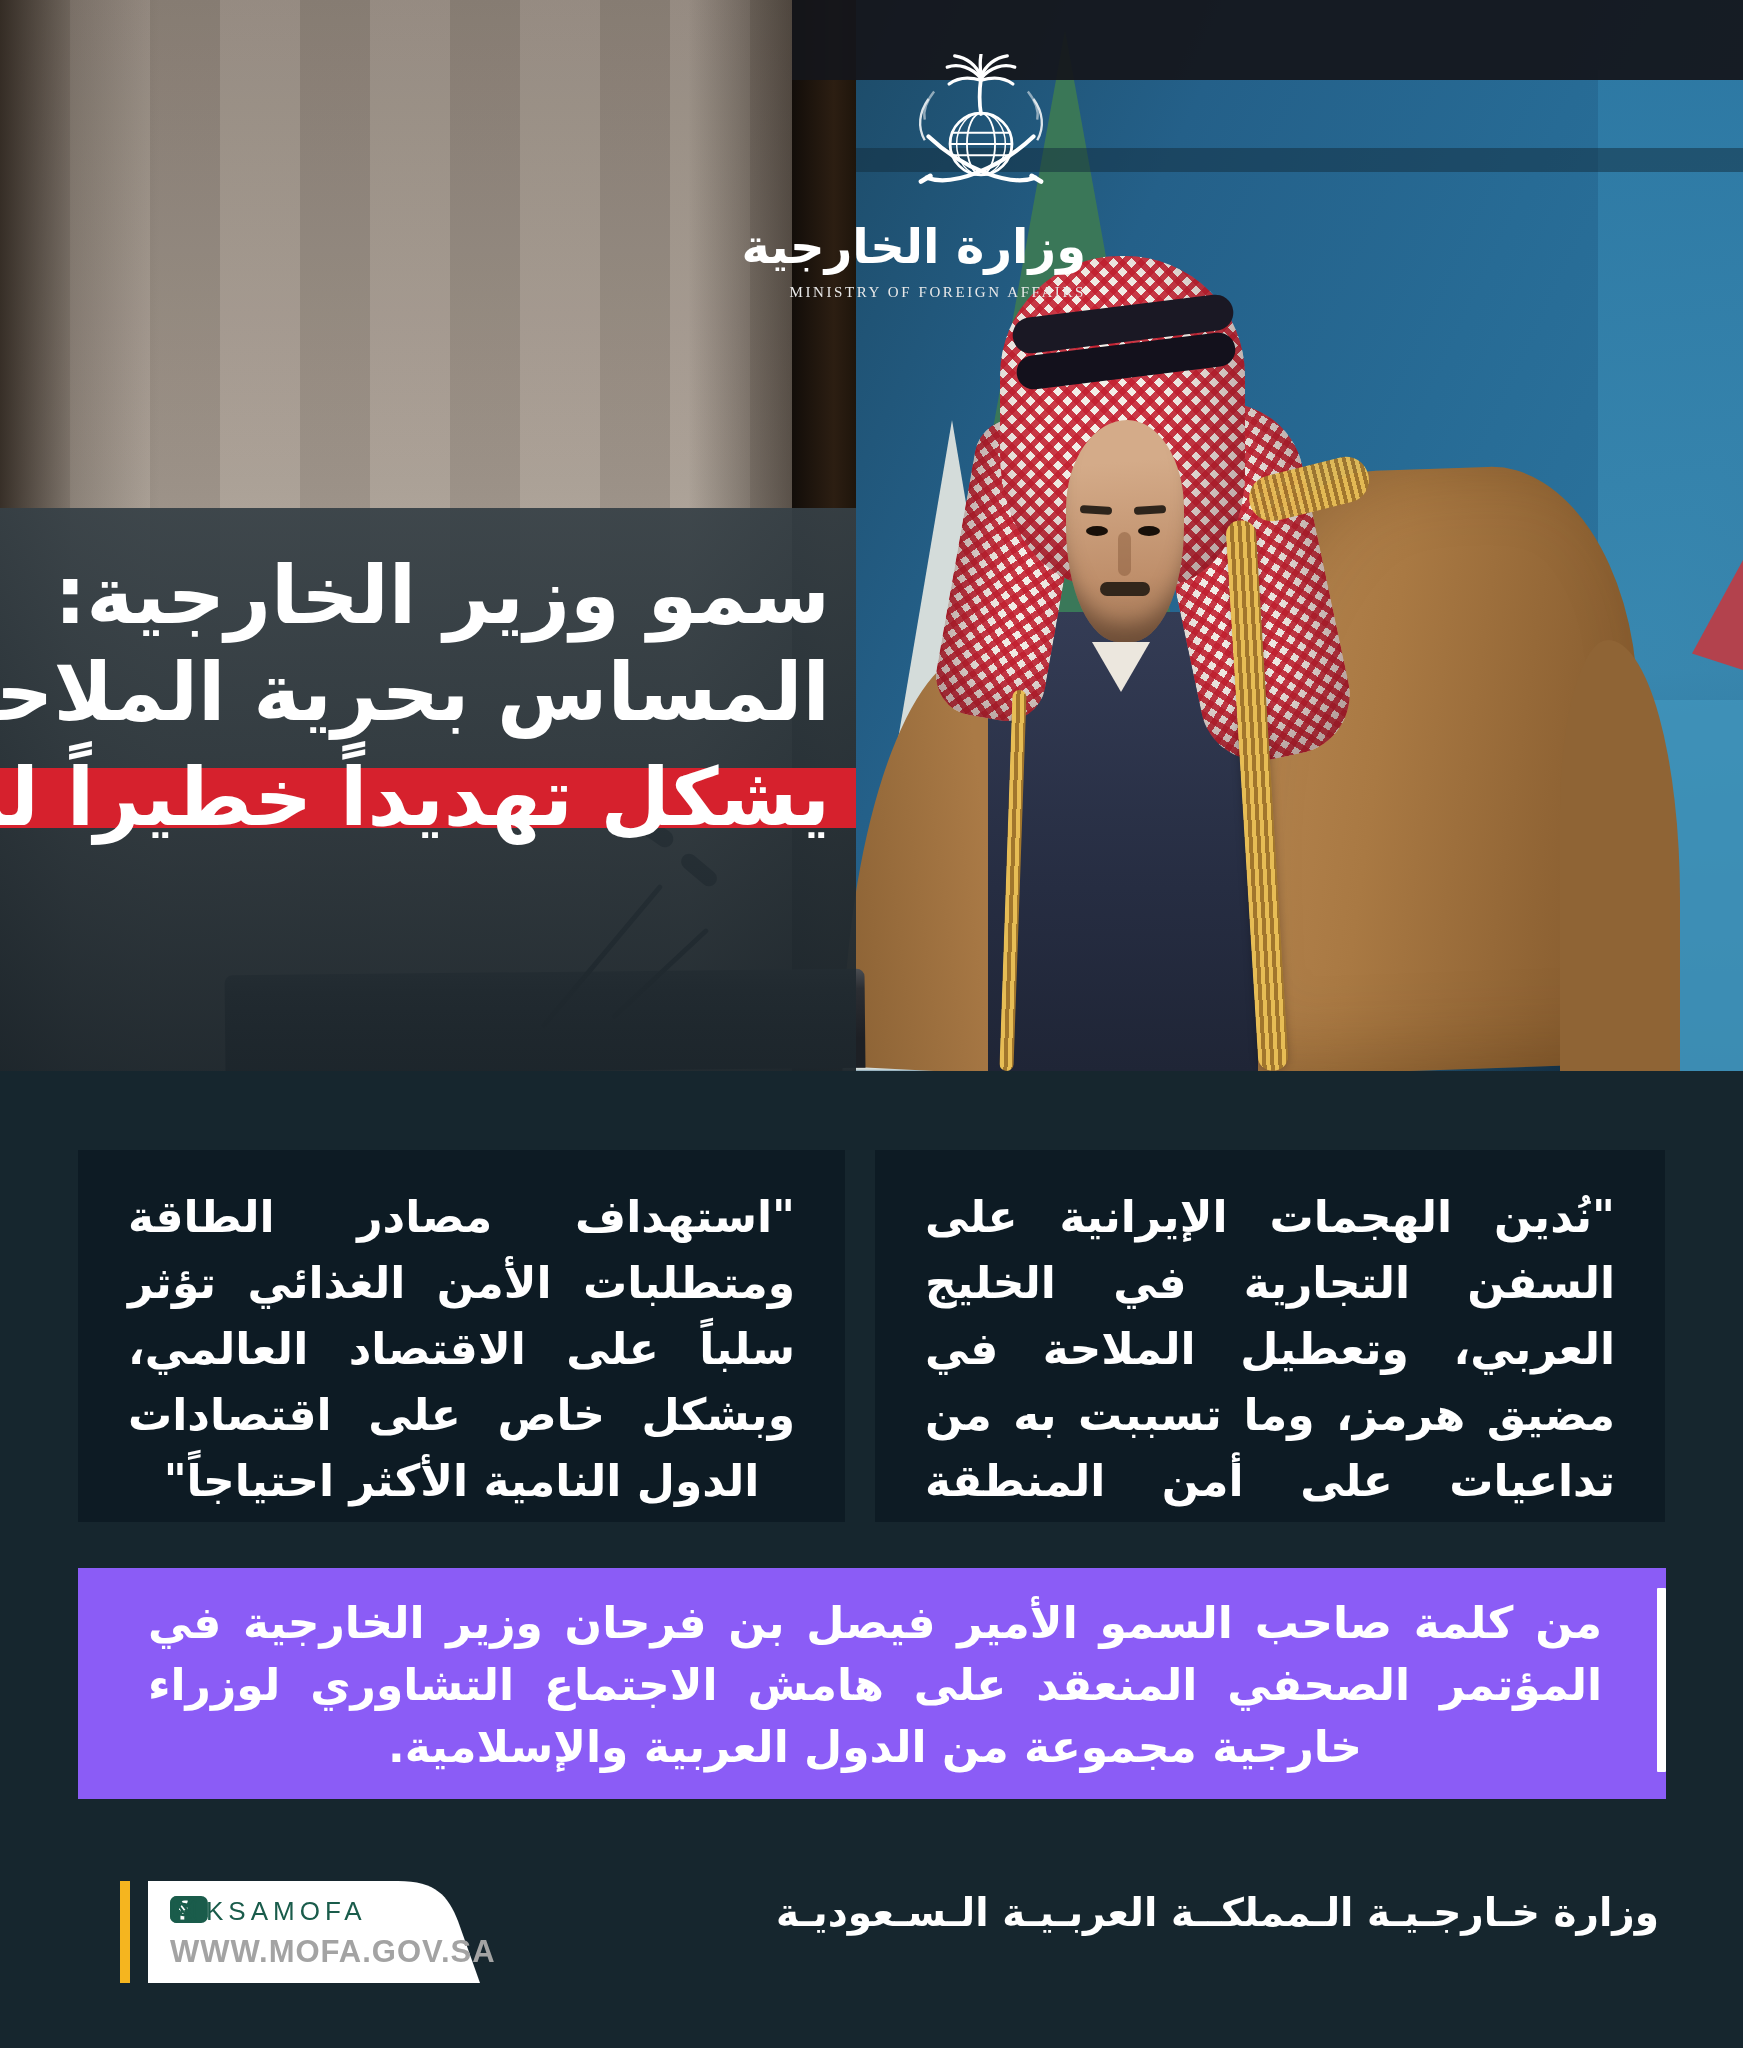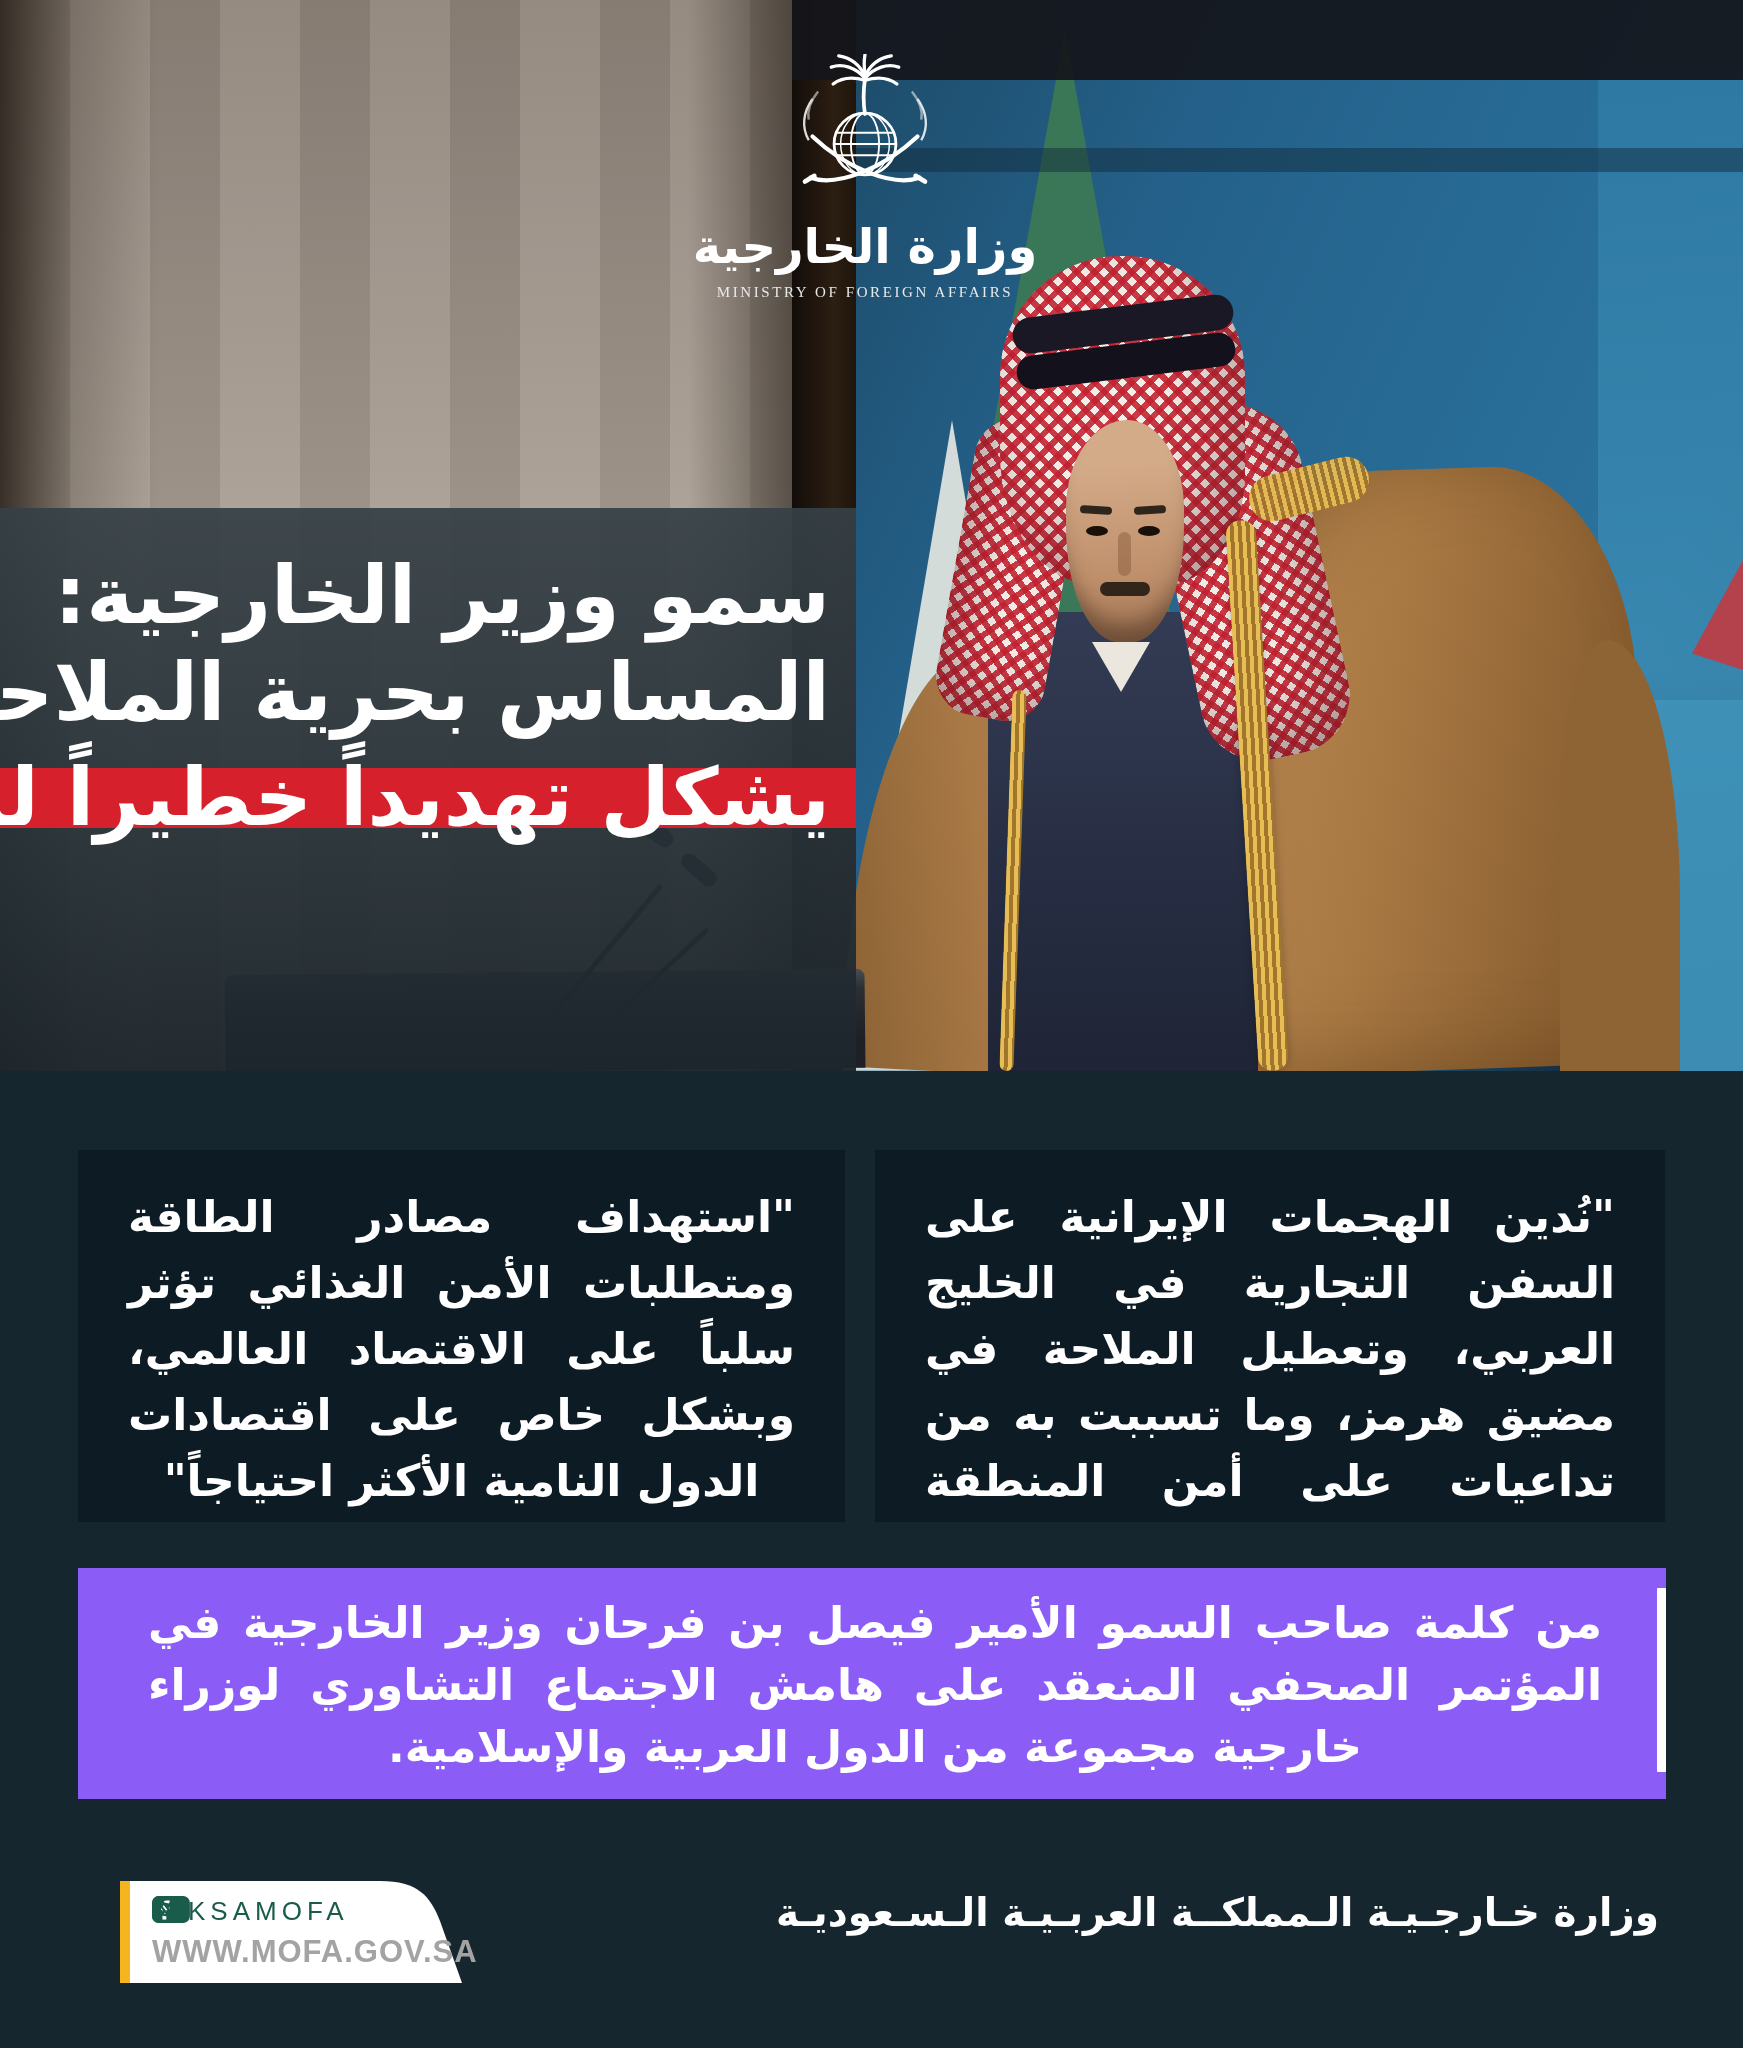--- a/index.html
+++ b/index.html
@@ -83,21 +83,21 @@
   .mic-arm.a2{left:610px;top:888px;width:5px;height:130px;transform:rotate(47deg);transform-origin:bottom;}
   .mic-head{background:#0a0c0f;border-radius:9px;}
   .mic-head.h1{left:630px;top:822px;width:46px;height:17px;transform:rotate(35deg);}
   .mic-head.h2{left:678px;top:862px;width:42px;height:16px;transform:rotate(40deg);}
 
   
   .overlay{left:0;top:508px;width:856px;height:563px;
     background:linear-gradient(180deg,rgba(54,64,70,.93) 0%,rgba(43,53,59,.94) 45%,rgba(29,38,44,.96) 100%);}
 
   
-  .logo{left:630px;top:54px;width:470px;text-align:center;color:#fff;}
+  .logo{left:616px;top:54px;width:470px;text-align:right;color:#fff;}
   .logo .calli{font-size:48px;font-weight:700;margin-top:10px;letter-spacing:0;}
   .logo .eng{font-size:15px;letter-spacing:2.6px;margin-top:10px;color:#e9e9e9;font-family:"Liberation Serif","DejaVu Serif",serif;}
 
   
   .headline{left:0;top:548px;width:856px;color:#fff;text-align:right;direction:rtl;
     font-weight:700;font-size:80px;line-height:1.21;}
   .headline .hl{padding-left:0;padding-right:26px;white-space:nowrap;}
   .hl-band{background:#d6212d;height:60px;line-height:60px;margin:26px 0 10px;padding-right:26px;white-space:nowrap;}
   .hl-last{padding-right:96px !important;}
 
@@ -109,21 +109,21 @@
     direction:rtl;text-align:justify;text-align-last:center;}
 
   
   .caption-box{left:78px;top:1568px;width:1588px;height:231px;background:#8b5cf6;overflow:hidden;}
   .caption-bar{position:absolute;right:0;top:20px;bottom:27px;width:9px;background:#ffffff;border-radius:1px;}
   .caption-text{position:absolute;inset:0;padding:24px 64px 18px 70px;color:#fff;font-weight:700;
     font-size:44px;line-height:62px;direction:rtl;text-align:justify;text-align-last:center;}
 
   
   .badge-yellow{left:120px;top:1881px;width:10px;height:102px;background:#f5b51f;}
-  .badge{left:130px;top:1881px;width:332px;height:102px;}
+  .badge{left:148px;top:1881px;width:332px;height:102px;}
   .badge svg{position:absolute;left:0;top:0;}
   .social-row{position:absolute;left:22px;top:15px;display:flex;align-items:center;gap:9px;height:30px;}
   .icon{display:inline-flex;align-items:center;justify-content:center;}
   .handle{color:#1a5c4b;font-size:26px;font-weight:400;letter-spacing:5px;margin-right:2px;
     font-family:"Liberation Sans","DejaVu Sans",sans-serif;}
   .website{position:absolute;left:22px;top:53px;color:#a3a3a3;font-size:31px;font-weight:700;letter-spacing:1px;
     font-family:"Liberation Sans","DejaVu Sans",sans-serif;}
   .f-ministry{right:84px;top:1890px;color:#fff;font-weight:700;font-size:39px;direction:rtl;text-align:left;}
   .f-date{right:84px;top:1948px;color:#fff;font-weight:700;font-size:43px;direction:rtl;text-align:right;}
 </style>

